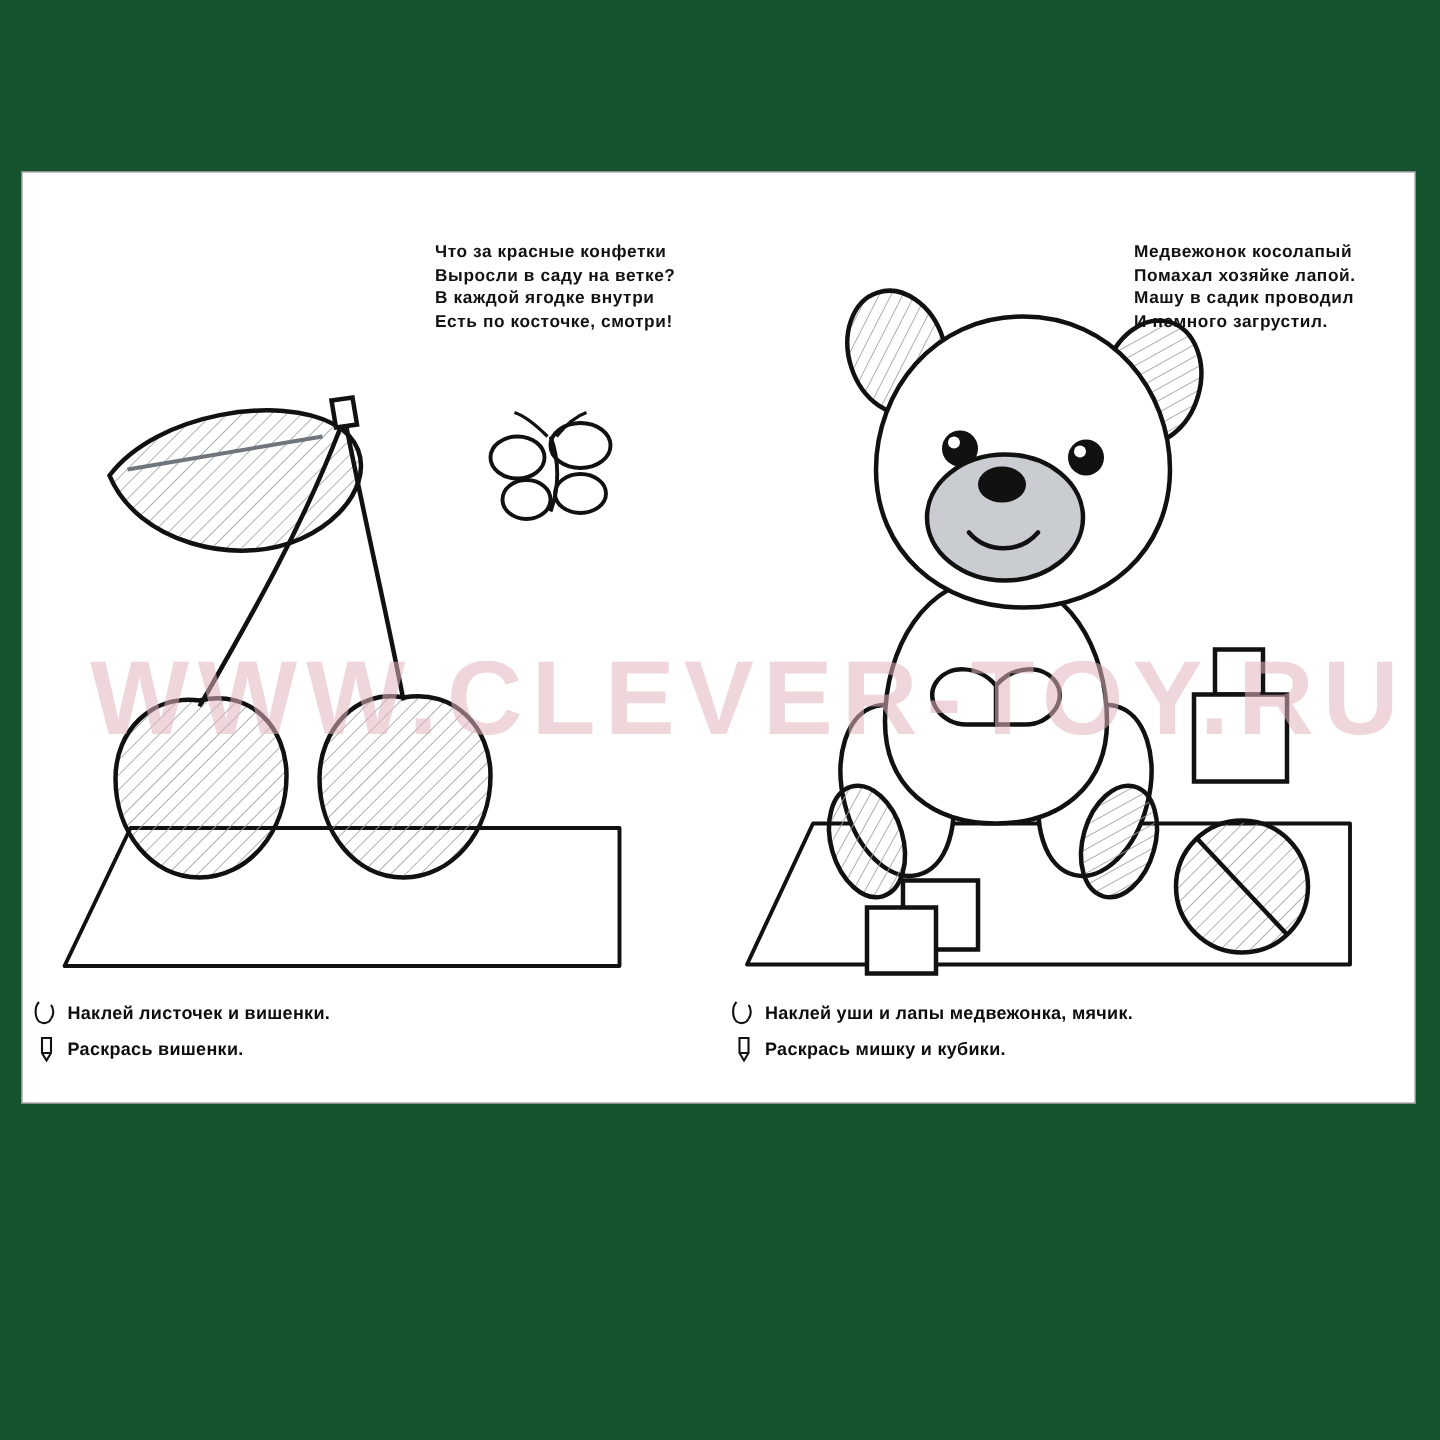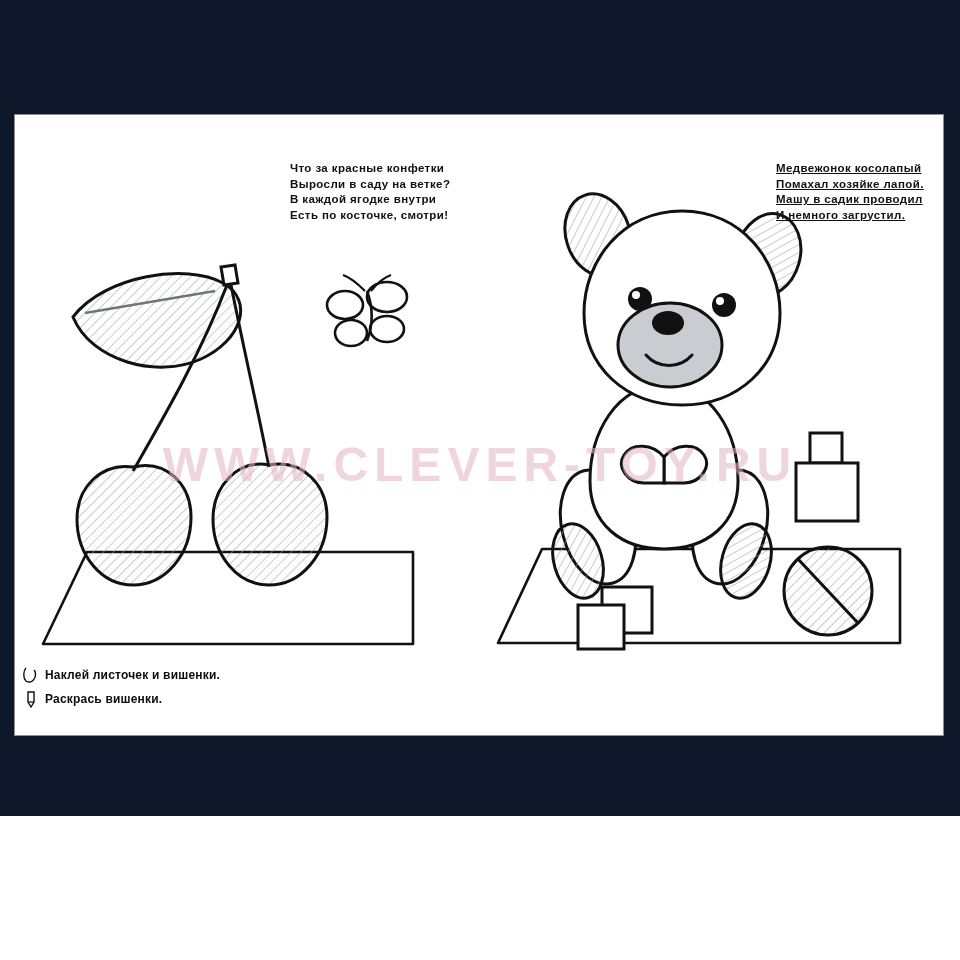--- a/index.html
+++ b/index.html
@@ -9,22 +9,22 @@
   }
   body {
     width: 960px;
     height: 960px;
     font-family: "Liberation Sans", sans-serif;
     overflow: hidden;
   }
   #page {
     position: relative;
     width: 960px;
-    height: 816px;
-    background: #0f172a;
+    height: 960px;
+    background: #14532d;
   }
   .spread-frame {
     position: absolute;
     left: 14px;
     top: 114px;
     width: 930px;
     height: 622px;
     border: 1px solid #8d8d8d;
     box-sizing: border-box;
     background: #ffffff;
@@ -78,21 +78,21 @@
     width: 20px;
     height: 20px;
   }
   .watermark {
     position: absolute;
     left: 60px;
     top: 420px;
     width: 840px;
     height: 90px;
     font-family: "Liberation Sans", sans-serif;
-    font-size: 48px;
+    font-size: 70px;
     font-weight: 700;
     letter-spacing: 6px;
     color: rgba(225, 180, 190, 0.55);
     text-align: center;
     line-height: 90px;
     pointer-events: none;
     user-select: none;
     white-space: nowrap;
   }
   svg { display: block; }
@@ -207,24 +207,44 @@
         <rect x="330" y="318" width="32" height="30" fill="#ffffff" stroke="#111111" stroke-width="3"></rect>
         <rect x="316" y="348" width="62" height="58" fill="#ffffff" stroke="#111111" stroke-width="3"></rect>
 
         <rect x="122" y="472" width="50" height="46" fill="#ffffff" stroke="#111111" stroke-width="3"></rect>
         <rect x="98" y="490" width="46" height="44" fill="#ffffff" stroke="#111111" stroke-width="3"></rect>
 
         <circle cx="348" cy="476" r="44" fill="url(#hatchR)" stroke="#111111" stroke-width="3"></circle>
         <path d="M 318 444 L 378 508" fill="none" stroke="#111111" stroke-width="3"></path>
       </svg>
 
-      <div class="verse verse-right" style="left:296px;text-decoration:underline;">Медвежонок косолапый
+      <div class="verse verse-right" style="left:276px;">Медвежонок косолапый
 Помахал хозяйке лапой.
 Машу в садик проводил
 И немного загрустил.</div>
 
+      <div class="tasks" style="top:548px;">
+        <div class="task-row">
+          <span class="task-icon">
+            <svg width="20" height="20" viewBox="0 0 20 20">
+              <path d="M5 3 C2 6 2 13 5 16 C8 18 12 17 13 14" fill="none" stroke="#111" stroke-width="1.4"></path>
+              <path d="M13 14 C15 12 15 7 13 5" fill="none" stroke="#111" stroke-width="1.4"></path>
+            </svg>
+          </span>
+          <span class="task-label">Наклей уши и лапы медвежонка, мячик.</span>
+        </div>
+        <div class="task-row">
+          <span class="task-icon">
+            <svg width="20" height="20" viewBox="0 0 20 20">
+              <path d="M7 3 L13 3 L13 13 L10 18 L7 13 Z" fill="none" stroke="#111" stroke-width="1.4"></path>
+              <line x1="7" y1="13" x2="13" y2="13" stroke="#111" stroke-width="1.2"></line>
+            </svg>
+          </span>
+          <span class="task-label">Раскрась мишку и кубики.</span>
+        </div>
+      </div>
     </div>
 
   </div>
 
   <div class="watermark">WWW.CLEVER-TOY.RU</div>
 
 </div>
 
 </body></html>

